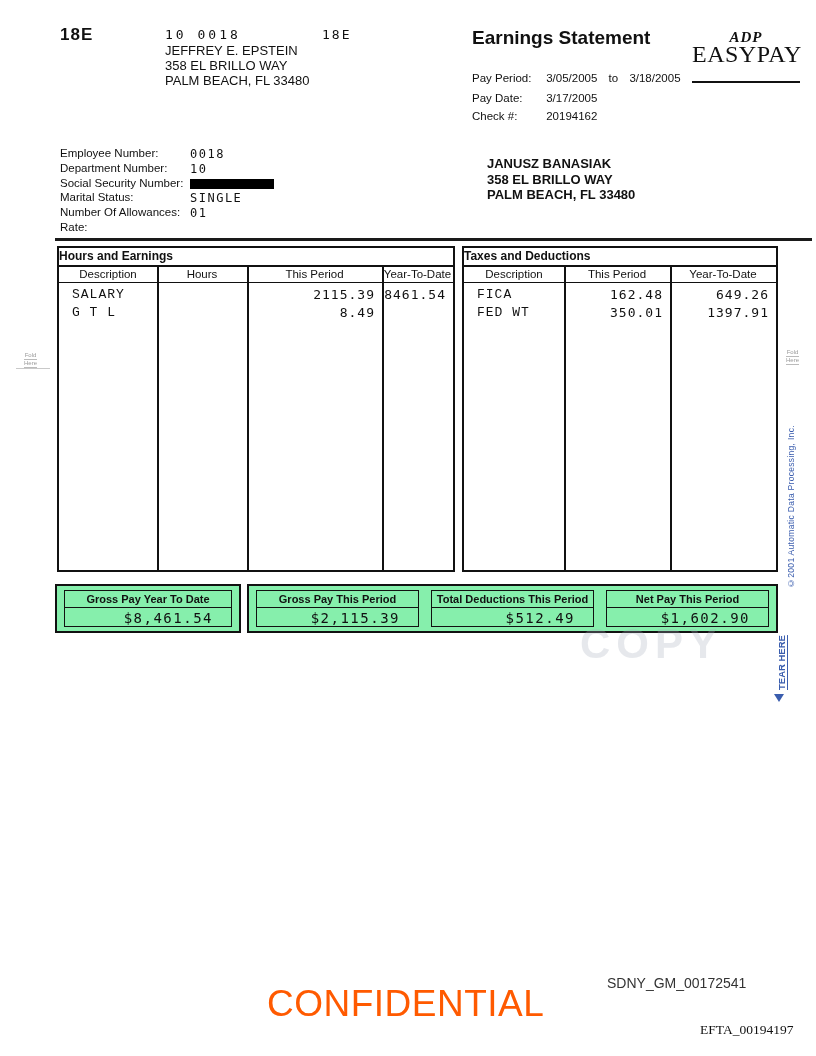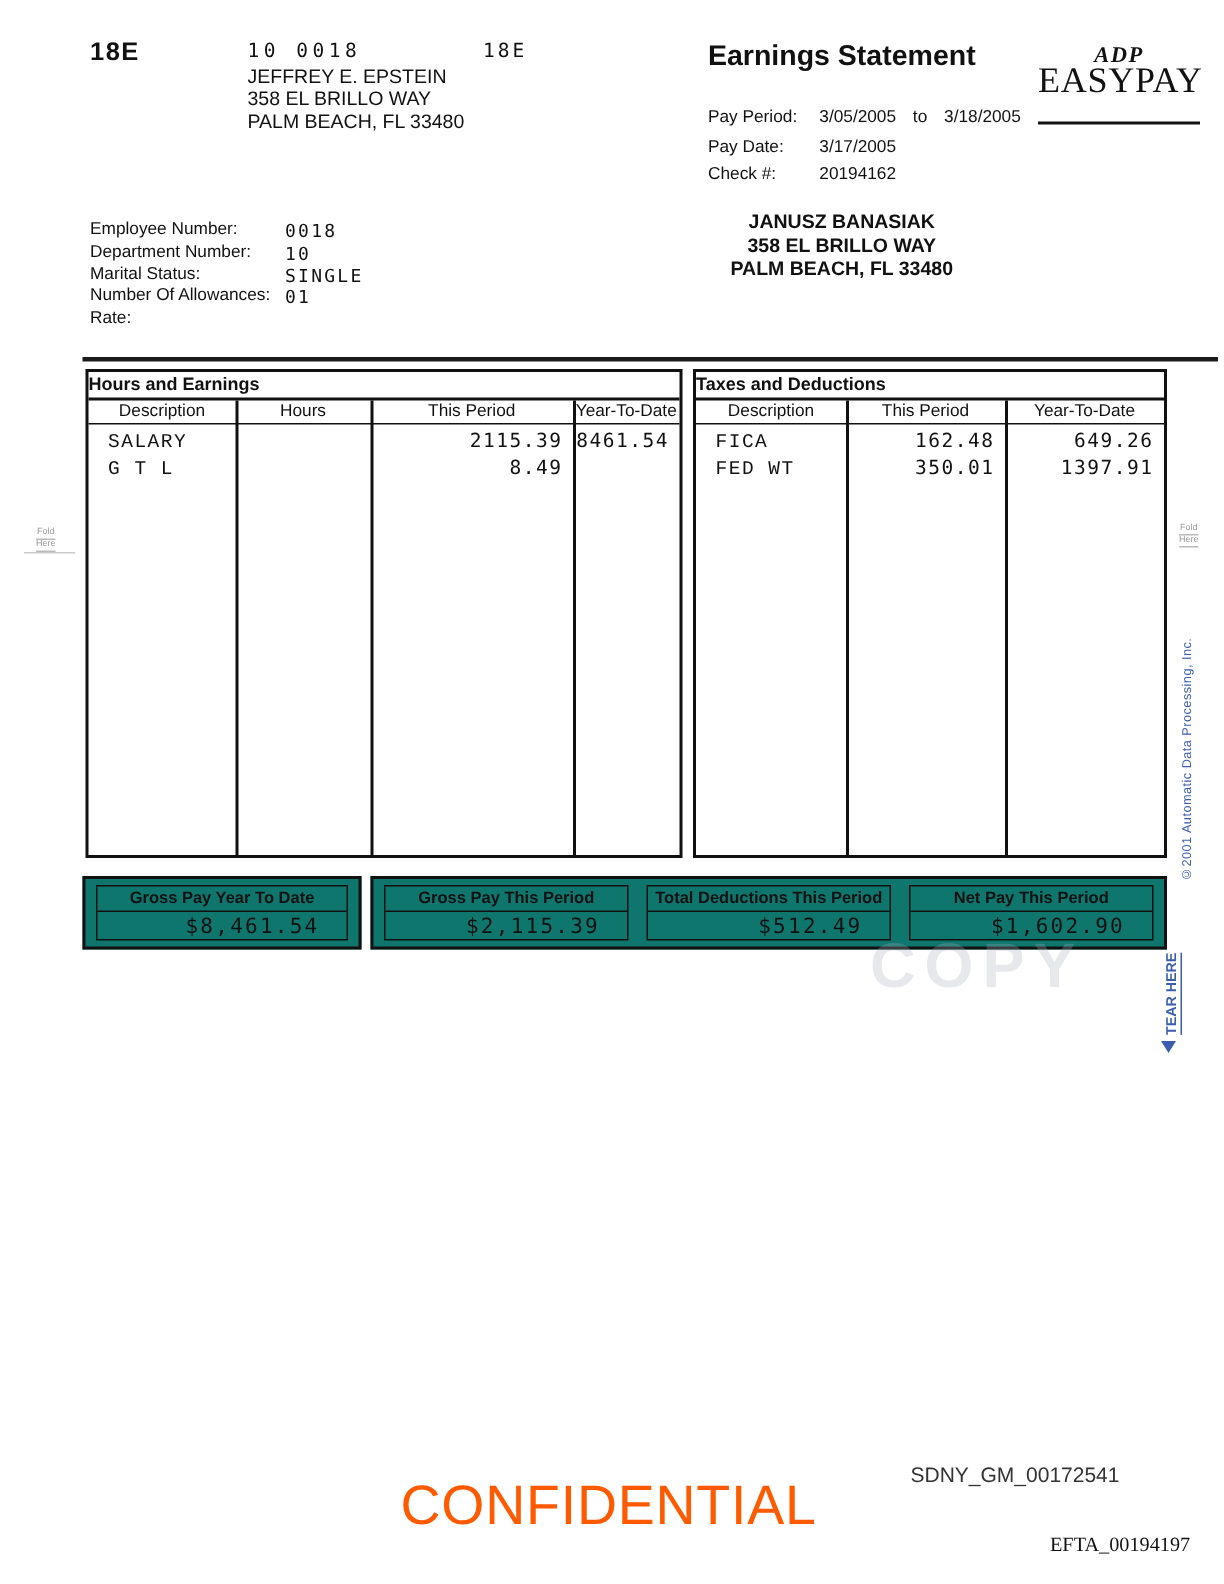--- a/index.html
+++ b/index.html
@@ -20,40 +20,40 @@
   .payrow { font-size:11.5px; }
   .payrow .lbl { display:inline-block; width:71px; }
   .pp-to { margin:16px 8px; }
 
   
   .emp-fields { left:60px; top:147px; width:280px; }
   .emp-row { display:flex; height:14.8px; align-items:flex-start; }
   .emp-row .lbl { width:130px; font-size:11.5px; }
   .emp-row .val { font-family:"DejaVu Sans Mono", monospace; font-size:12px; letter-spacing:1.5px; }
   .redact { width:84px; height:10px; background:#000; margin-top:2px; }
-  .recipient { left:487px; top:140px; font-size:13px; font-weight:bold; line-height:15.5px;text-align:center; }
+  .recipient { left:487px; top:156px; font-size:13px; font-weight:bold; line-height:15.5px; }
 
   
   .seam { left:55px; top:238px; width:757px; height:2.5px; background:#1a1a1a; }
 
   
   .ptable { position:absolute; border:2px solid #111; background:#fff; box-sizing:border-box; }
   .pt-title { height:17px; line-height:17px; font-size:12px; font-weight:bold; border-bottom:2px solid #111; }
   .pt-inner { position:relative; height:calc(100% - 19px); }
   .pt-cols { display:grid; height:15px; line-height:14px; font-size:11.5px; text-align:center; border-bottom:1.5px solid #111; }
   .grid-e { grid-template-columns:98px 90px 135px 1fr; }
   .grid-d { grid-template-columns:100px 106px 1fr; }
   .vdiv { position:absolute; top:0; bottom:0; width:1.5px; background:#111; }
   .pt-body { padding-top:3px; }
   .pt-row { display:grid; font-family:"DejaVu Sans Mono", monospace; font-size:13px; line-height:17.5px; letter-spacing:1px; }
   .cell-desc { padding-left:13px;font-family:Liberation Mono, monospace; }
   .cell-num { text-align:right; padding-right:7px; }
 
   
-  .sumgroup { position:absolute; border:2.5px solid #111; box-sizing:border-box; display:flex; gap:12px; padding:4px 7px; background:#0f766e; }
+  .sumgroup { position:absolute; border:2.5px solid #111; box-sizing:border-box; display:flex; gap:12px; padding:4px 7px; background:#86efac; }
   .sumbox { flex:1; border:1.5px solid #111; display:flex; flex-direction:column; }
   .sum-label { height:16px; line-height:16px; text-align:center; font-size:11px; font-weight:bold; border-bottom:1.5px solid #111; }
   .sum-value { flex:1; font-family:"DejaVu Sans Mono", monospace; font-size:14px; letter-spacing:1.5px; text-align:right; padding-right:18px; line-height:20px; }
 
   
   .vtext { writing-mode:vertical-rl; transform:rotate(180deg); color:#3a5dae; }
   .copyright-v { left:786px; top:380px; height:208px; font-size:8.5px; letter-spacing:0.3px; }
   .tear-v { left:776px; top:634px; height:56px; font-size:9.5px; font-weight:bold; text-decoration:underline; }
   .tear-arrow { left:774px; top:694px; width:0; height:0; border-left:5px solid transparent; border-right:5px solid transparent; border-top:8px solid #3a5dae; }
   .fold { font-size:6px; line-height:7px; color:#9a9a9a; text-align:center; }
@@ -108,20 +108,24 @@
   </div>
 
   <div class="abs emp-fields">
     <div class="emp-row">
       <span class="lbl">Employee Number:</span>
       <span class="val">0018</span>
     </div>
     <div class="emp-row">
       <span class="lbl">Department Number:</span>
       <span class="val">10</span>
+    </div>
+    <div class="emp-row">
+      <span class="lbl">Social Security Number:</span>
+      <span class="redact"></span>
     </div>
     <div class="emp-row">
       <span class="lbl">Marital Status:</span>
       <span class="val">SINGLE</span>
     </div>
     <div class="emp-row">
       <span class="lbl">Number Of Allowances:</span>
       <span class="val">01</span>
     </div>
     <div class="emp-row">

